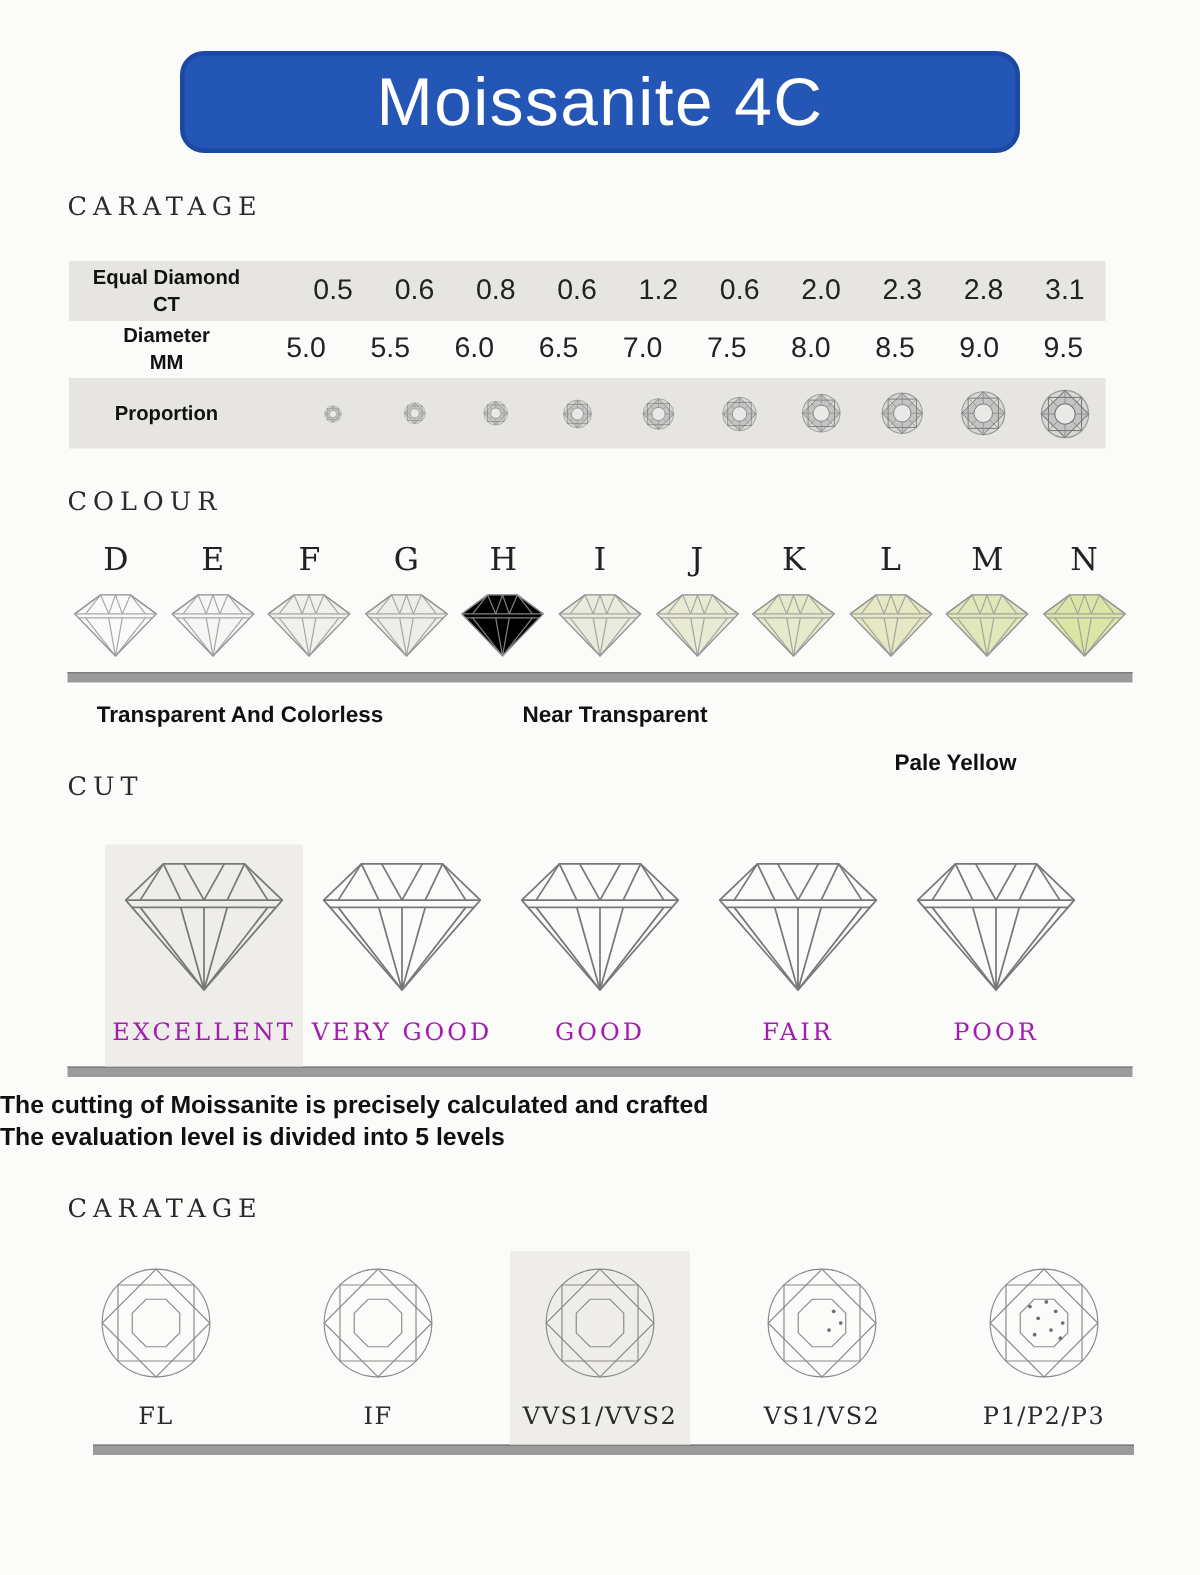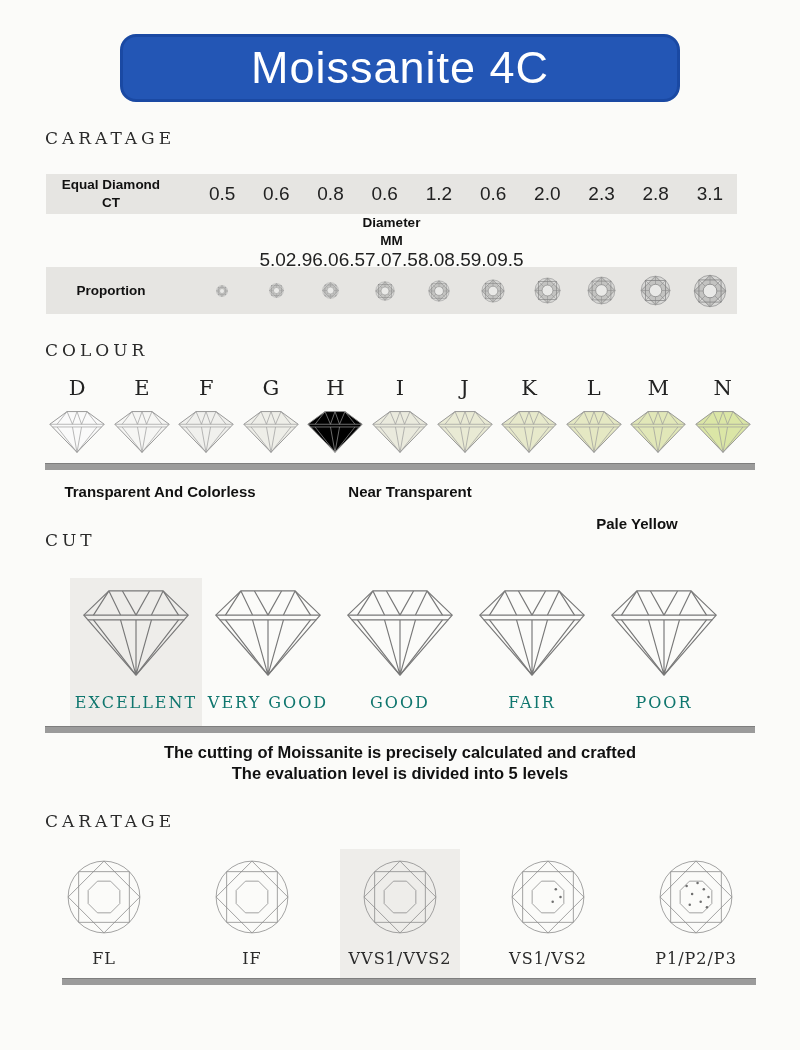--- a/index.html
+++ b/index.html
@@ -29,21 +29,21 @@
     margin: 26px 0 0 45px;
     font-family: "DejaVu Serif", serif;
     font-size: 17px; letter-spacing: 4px; color: #2a2a2a;
   }
 
   
   .car-table { margin: 26px 0 0 46px; width: 691px; }
   .car-row { display: flex; align-items: center; }
   .car-row.shaded { background: var(--row-shade, #e6e5e2); gap: 19px; }
   .row-ct  { height: 40px; }
-  .row-mm  { height: 53px; flex-direction: column; }
+  .row-mm  { height: 38px; }
   .row-prop{ height: 47px; }
   .car-label {
     width: 130px; text-align: center; font-weight: bold;
     font-size: 13.5px; line-height: 1.3; color: #111;
   }
   .car-cell { flex: 1; text-align: center; font-size: 19px; color: #222; }
   .gem-cell { flex: 1; display: flex; align-items: center; justify-content: center; }
 
   
   .colour-letters { margin: 16px 0 0 45px; width: 710px; display: flex; }
@@ -69,23 +69,23 @@
   .colour-cats .cat:nth-of-type(1) { left: 115px; }
   .colour-cats .cat:nth-of-type(2) { left: 365px; }
   .colour-cats .cat:nth-of-type(3) { left: 592px; margin-top: 32px; }
 
   
   .cut-row { margin: 28px auto 0; width: 710px; margin-left: 45px; display: flex; justify-content: center; }
   .cut-item { width: 132px; padding: 8px 0 14px; display: flex; flex-direction: column; align-items: center; }
   .cut-item.highlighted { background: var(--highlight-gray, #eeedea); }
   .cut-label {
     margin-top: 14px; font-family: "DejaVu Serif", serif;
-    font-size: 16px; letter-spacing: 2px; color: #0f766e; white-space: nowrap;
-  }
-  .notes { margin-top: 9px; text-align: center; font-weight: bold; font-size: 16.5px; line-height: 1.3; color: #111; }
+    font-size: 16px; letter-spacing: 2px; color: #a21caf; white-space: nowrap;
+  }
+  .notes { margin-top: 9px; text-align: left; font-weight: bold; font-size: 16.5px; line-height: 1.3; color: #111; }
 
   
   .clarity-row { margin: 18px 0 0 44px; width: 712px; display: flex; justify-content: space-between; }
   .clarity-item { width: 120px; padding: 9px 0 10px; display: flex; flex-direction: column; align-items: center; justify-content: space-between; }
   .clarity-item.highlighted { background: var(--highlight-gray, #eeedea); }
   .clarity-label {
     margin-top: 13px; font-family: "DejaVu Serif", serif;
     font-size: 16px; letter-spacing: 1px; color: #2a2a2a; white-space: nowrap;
   }
   .clarity-divider { margin-left: 62px; width: 694px; }
@@ -123,21 +123,21 @@
   </div>
 
   <div class="car-row row-mm">
     <div class="car-label">
       <div>Diameter</div>
       <div>MM</div>
     </div>
     <div style="display:flex;flex:1">
 
     <div class="car-cell">5.0</div>
-        <div class="car-cell">2.9</div>
+        <div class="car-cell">5.5</div>
         <div class="car-cell">6.0</div>
         <div class="car-cell">6.5</div>
         <div class="car-cell">7.0</div>
         <div class="car-cell">7.5</div>
         <div class="car-cell">8.0</div>
         <div class="car-cell">8.5</div>
         <div class="car-cell">9.0</div>
         <div class="car-cell">9.5</div>
       </div>
   </div>

